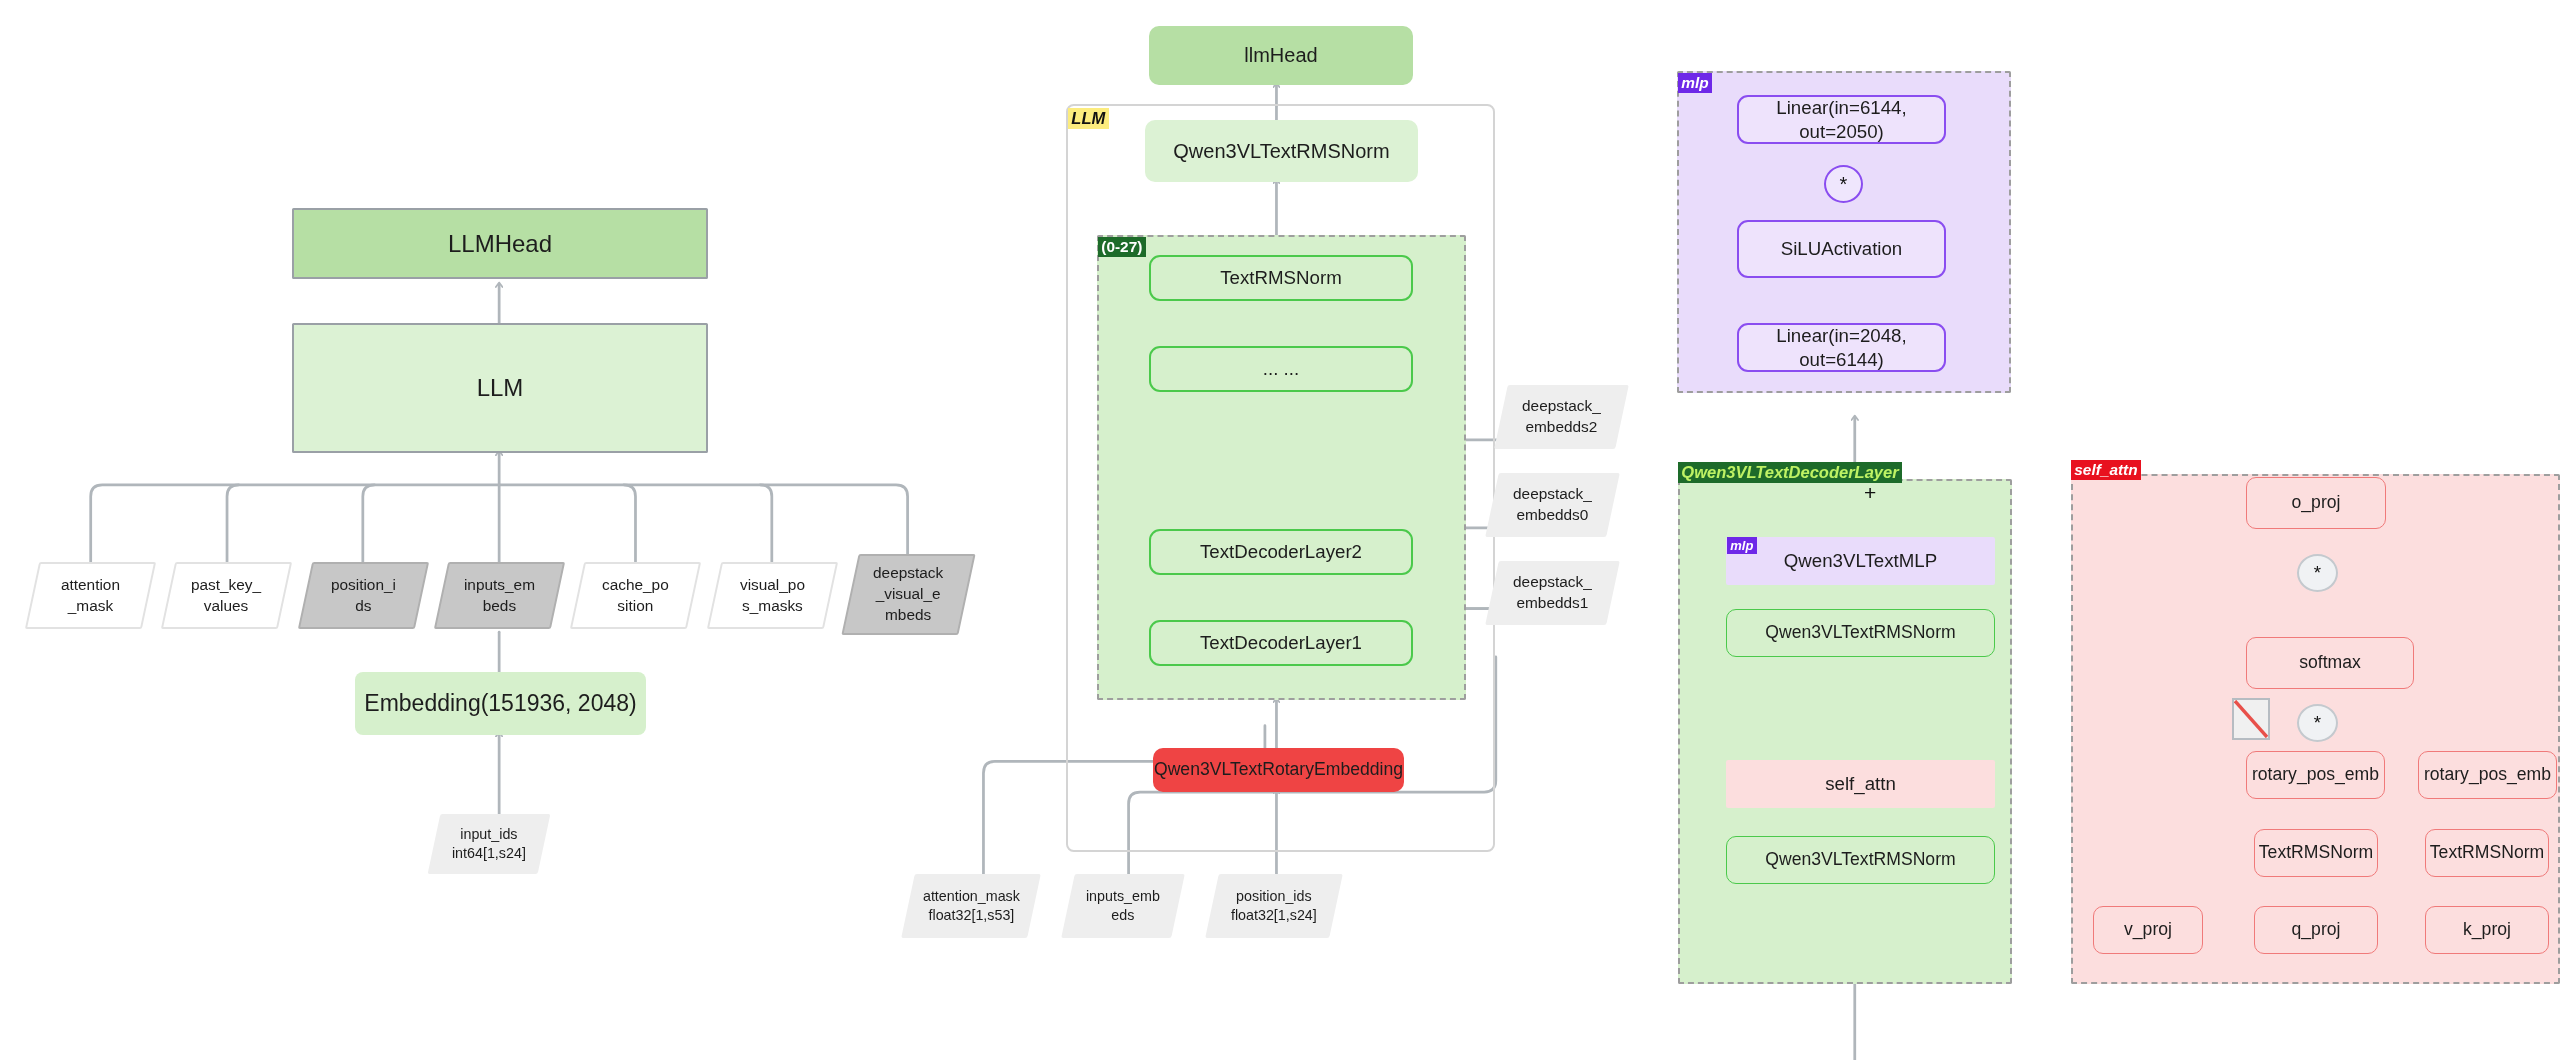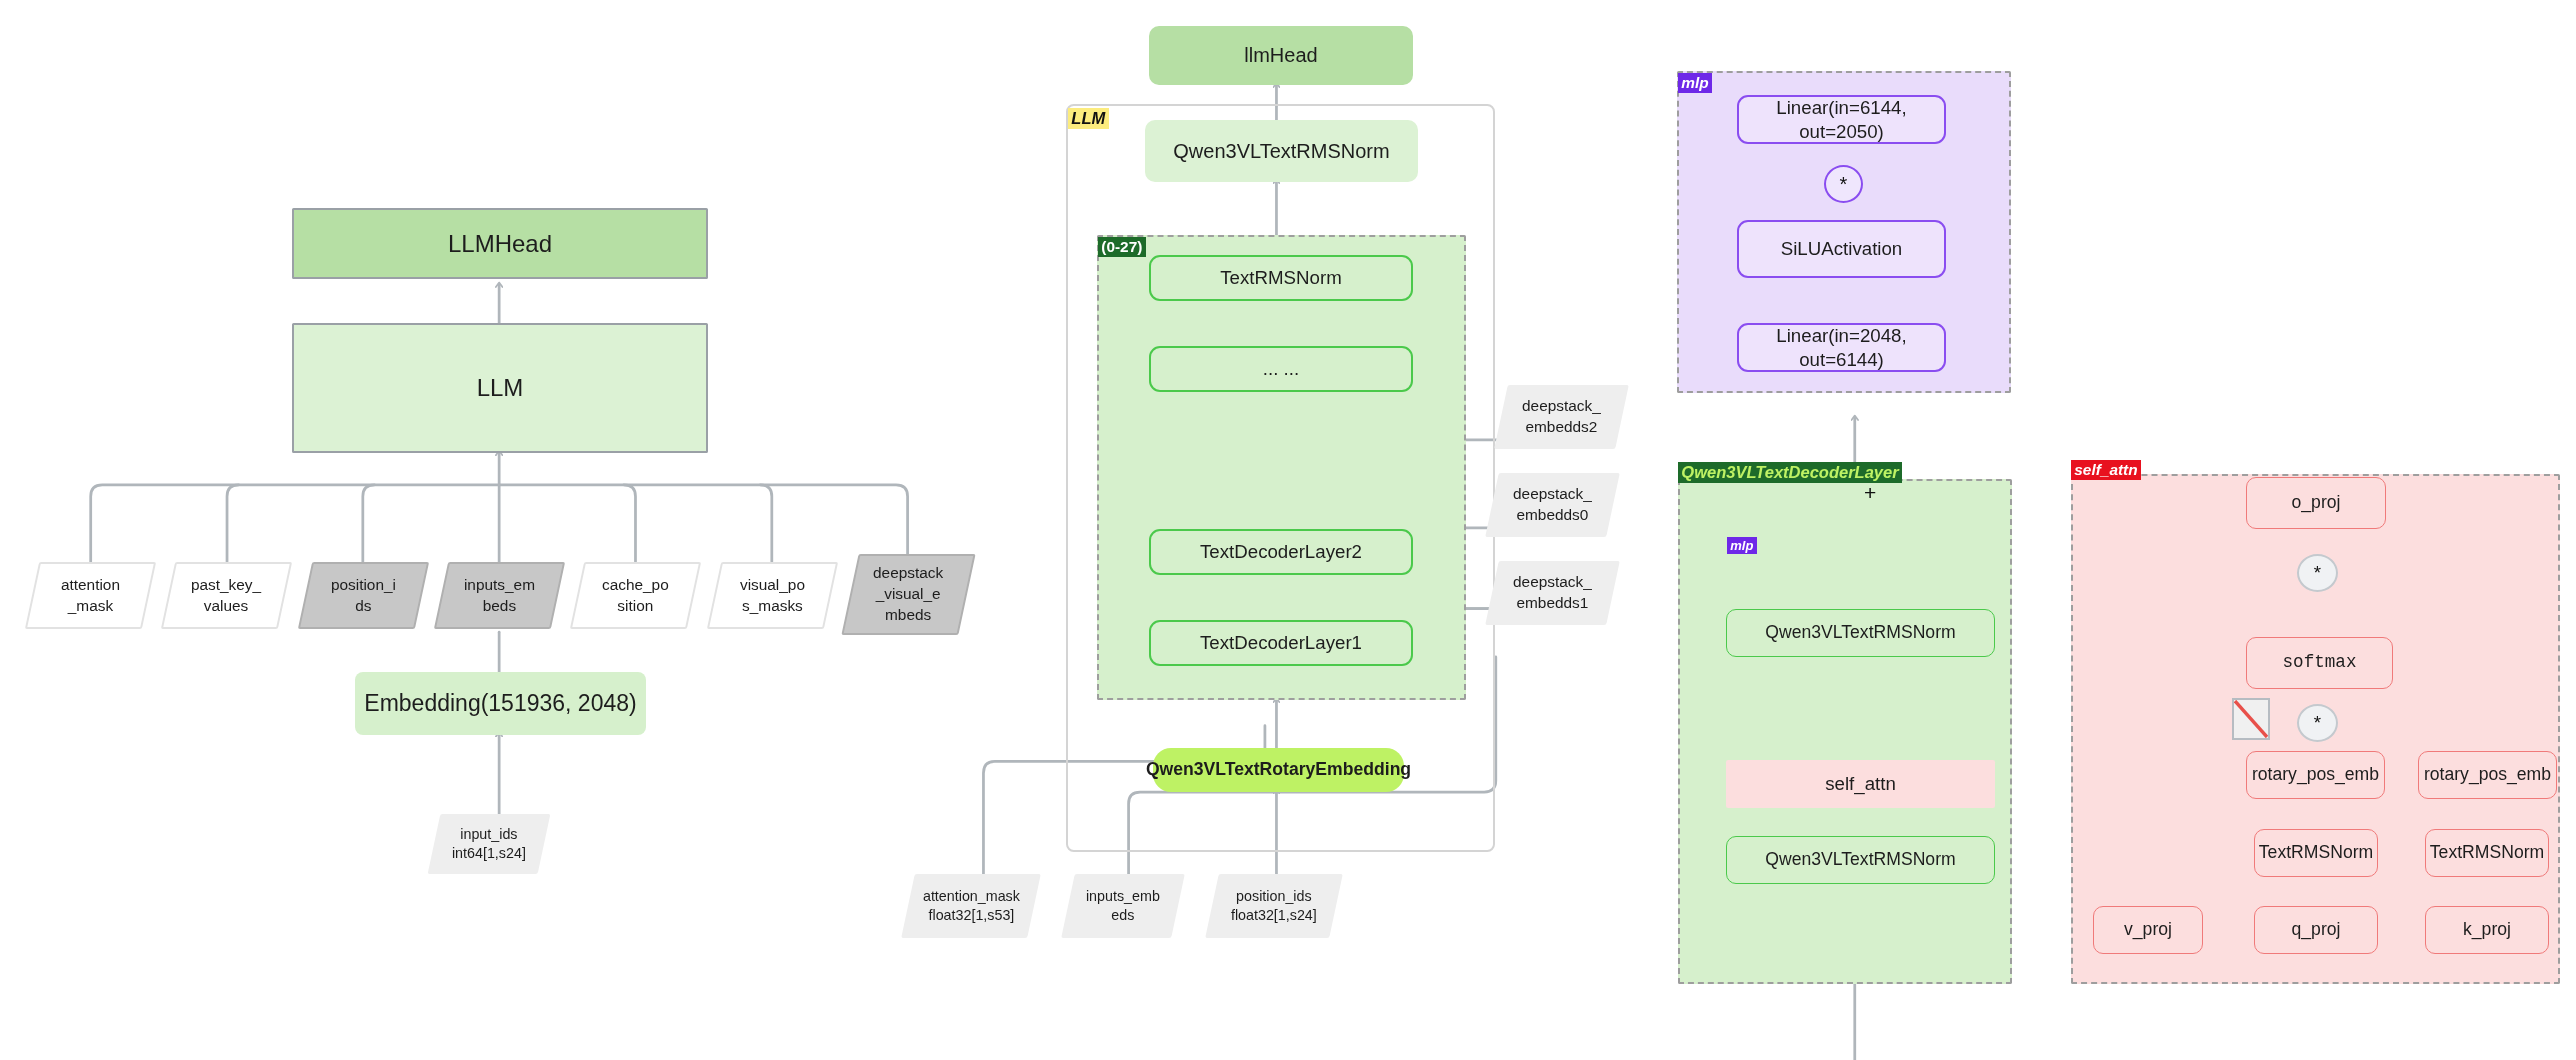--- a/index.html
+++ b/index.html
@@ -31,21 +31,21 @@
     font-size:15.4px;color:#1d1d1d;line-height:1.35;
   }
   .para > span{transform:skewX(12deg);display:block;}
   .para-white{background:#ffffff;border:2.2px solid #e2e2e2;}
   .para-grey{background:#c7c7c7;border:2.2px solid #b0b0b0;}
   .para-light{background:#eeeeee;border:none;}
 
   
   .mid-head{background:#b6dfa4;border-radius:10px;font-size:20px;}
   .mid-soft{background:#dcf2d4;border-radius:10px;font-size:20px;}
-  .mid-rotary{background:#bef264;border-radius:18px;font-size:18.7px;font-weight:bold;}
+  .mid-rotary{background:#ef4444;border-radius:10px;font-size:18.7px;}
   .layer-node{background:#d6f0cc;border:2.2px solid #4bc94b;border-radius:11px;font-size:18.7px;}
 
   
   .group{position:absolute;box-sizing:border-box;}
   .group-llm{border:2.2px solid #d4d4d4;border-radius:7.7px;background:transparent;}
   .group-layers{border:2.2px dashed #9e9e9e;background:#d6f0cc;border-radius:1.6px;}
   .group-mlp{border:2.2px dashed #9e9e9e;background:#e9dcfb;border-radius:1.6px;}
   .group-decoder{border:2.2px dashed #9e9e9e;background:#d6f0cc;border-radius:1.6px;}
   .group-attn{border:2.2px dashed #9e9e9e;background:#fcdede;border-radius:1.6px;}
 
@@ -285,20 +285,23 @@
   </div>
   <div class="node mlp-node" style="left:1737px;top:323px;width:209px;height:49px;">
     <span>Linear(in=2048, out=6144)</span>
   </div>
 
   <div class="group group-decoder" style="left:1678px;top:479px;width:334px;height:505px;"></div>
   <div class="tag tag-decoder" style="left:1678px;top:462px;">Qwen3VLTextDecoderLayer</div>
 
   <span class="plus-sign" style="left:1864px;top:481px;">+</span>
 
+  <div class="node dec-mlp" style="left:1726px;top:537px;width:269px;height:48px;">
+    <span>Qwen3VLTextMLP</span>
+  </div>
   <div class="tag tag-mlp" style="left:1727px;top:537px;font-size:13px;">mlp</div>
 
   <div class="node dec-green" style="left:1726px;top:609px;width:269px;height:48px;">
     <span>Qwen3VLTextRMSNorm</span>
   </div>
 
   <div class="node dec-attn" style="left:1726px;top:760px;width:269px;height:48px;">
     <span>self_attn</span>
   </div>
 
@@ -308,21 +311,21 @@
 
   <div class="group group-attn" style="left:2071px;top:474px;width:489px;height:510px;"></div>
   <div class="tag tag-attn" style="left:2071px;top:460px;">self_attn</div>
 
   <div class="node attn-node" style="left:2246px;top:477px;width:140px;height:52px;">
     <span>o_proj</span>
   </div>
   <div class="op-circle-grey" style="left:2297px;top:554px;width:37px;height:34px;">
     <span>*</span>
   </div>
-  <div class="node attn-node" style="left:2246px;top:637px;width:147px;height:52px;font-family:Liberation Mono, monospace;">
+  <div class="node attn-node" style="left:2246px;top:637px;width:168px;height:52px;">
     <span>softmax</span>
   </div>
   <div class="op-circle-grey" style="left:2297px;top:704px;width:37px;height:34px;">
     <span>*</span>
   </div>
 
   <div class="mask-glyph" style="left:2232px;top:698px;width:38px;height:42px;">
     <svg class="diag" viewBox="0 0 70 76" preserveAspectRatio="none">
       <line x1="2" y1="2" x2="68" y2="74" stroke="#e8504a" stroke-width="7"></line>
     </svg>

